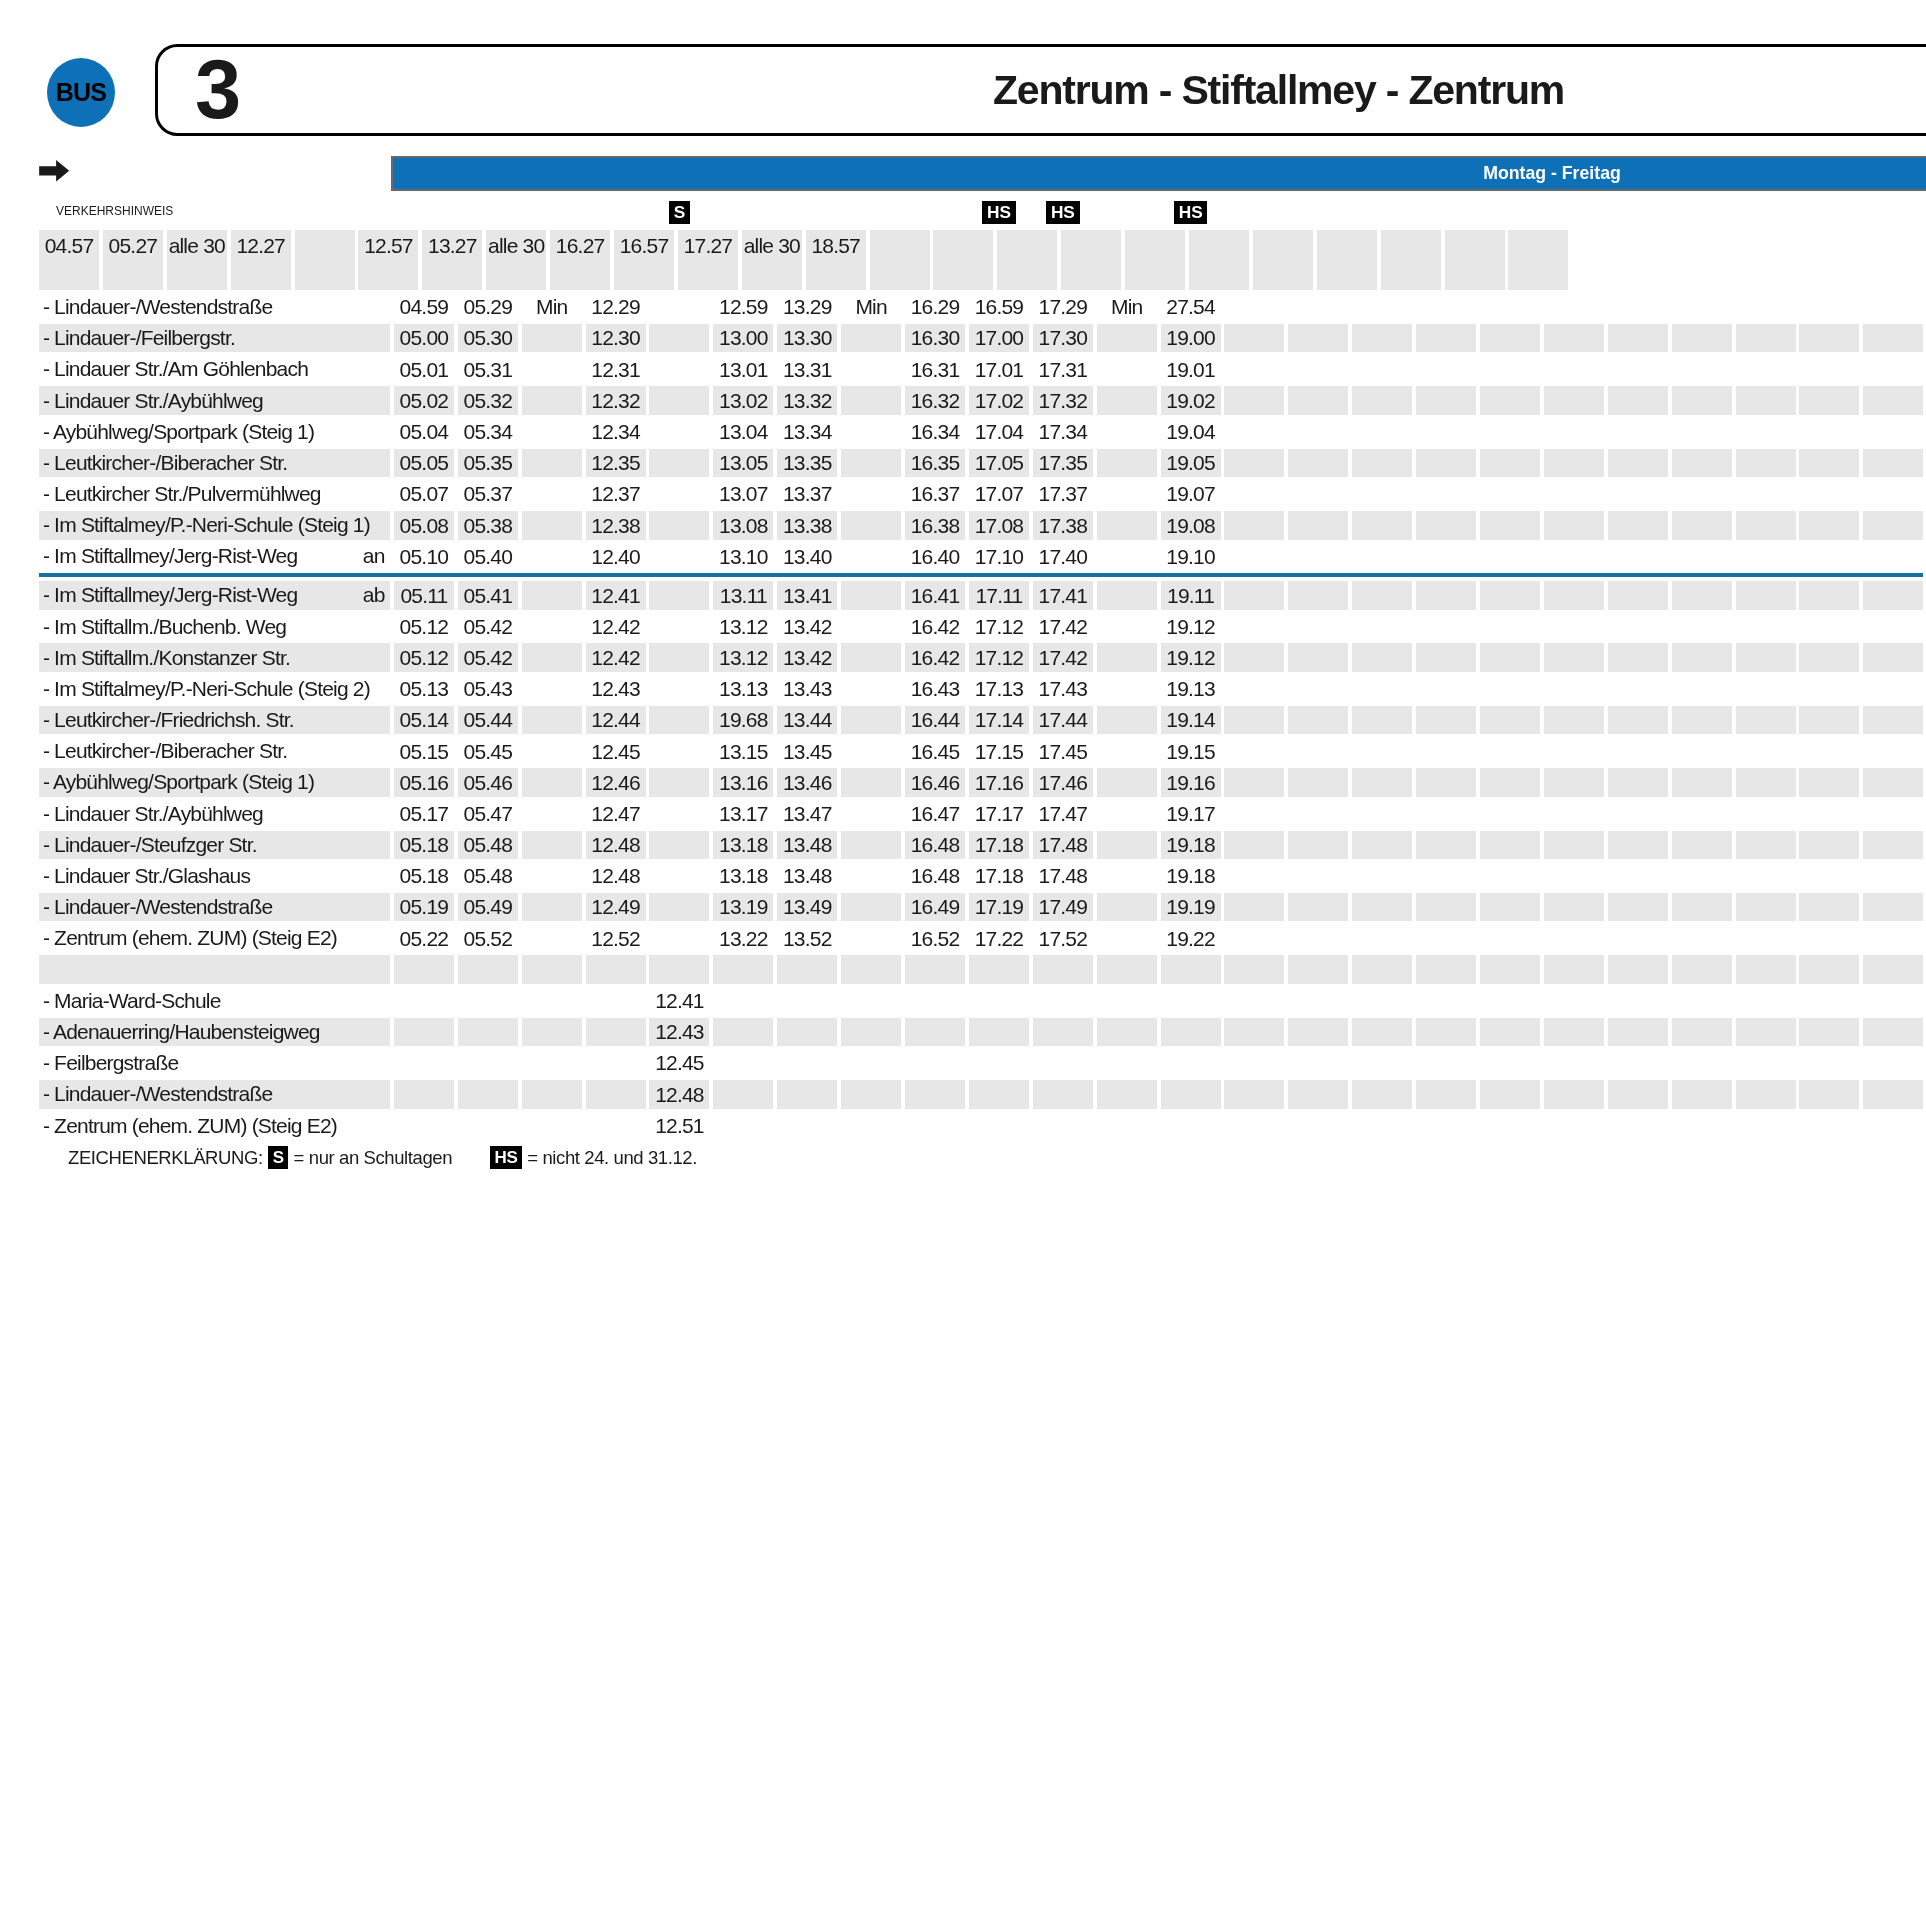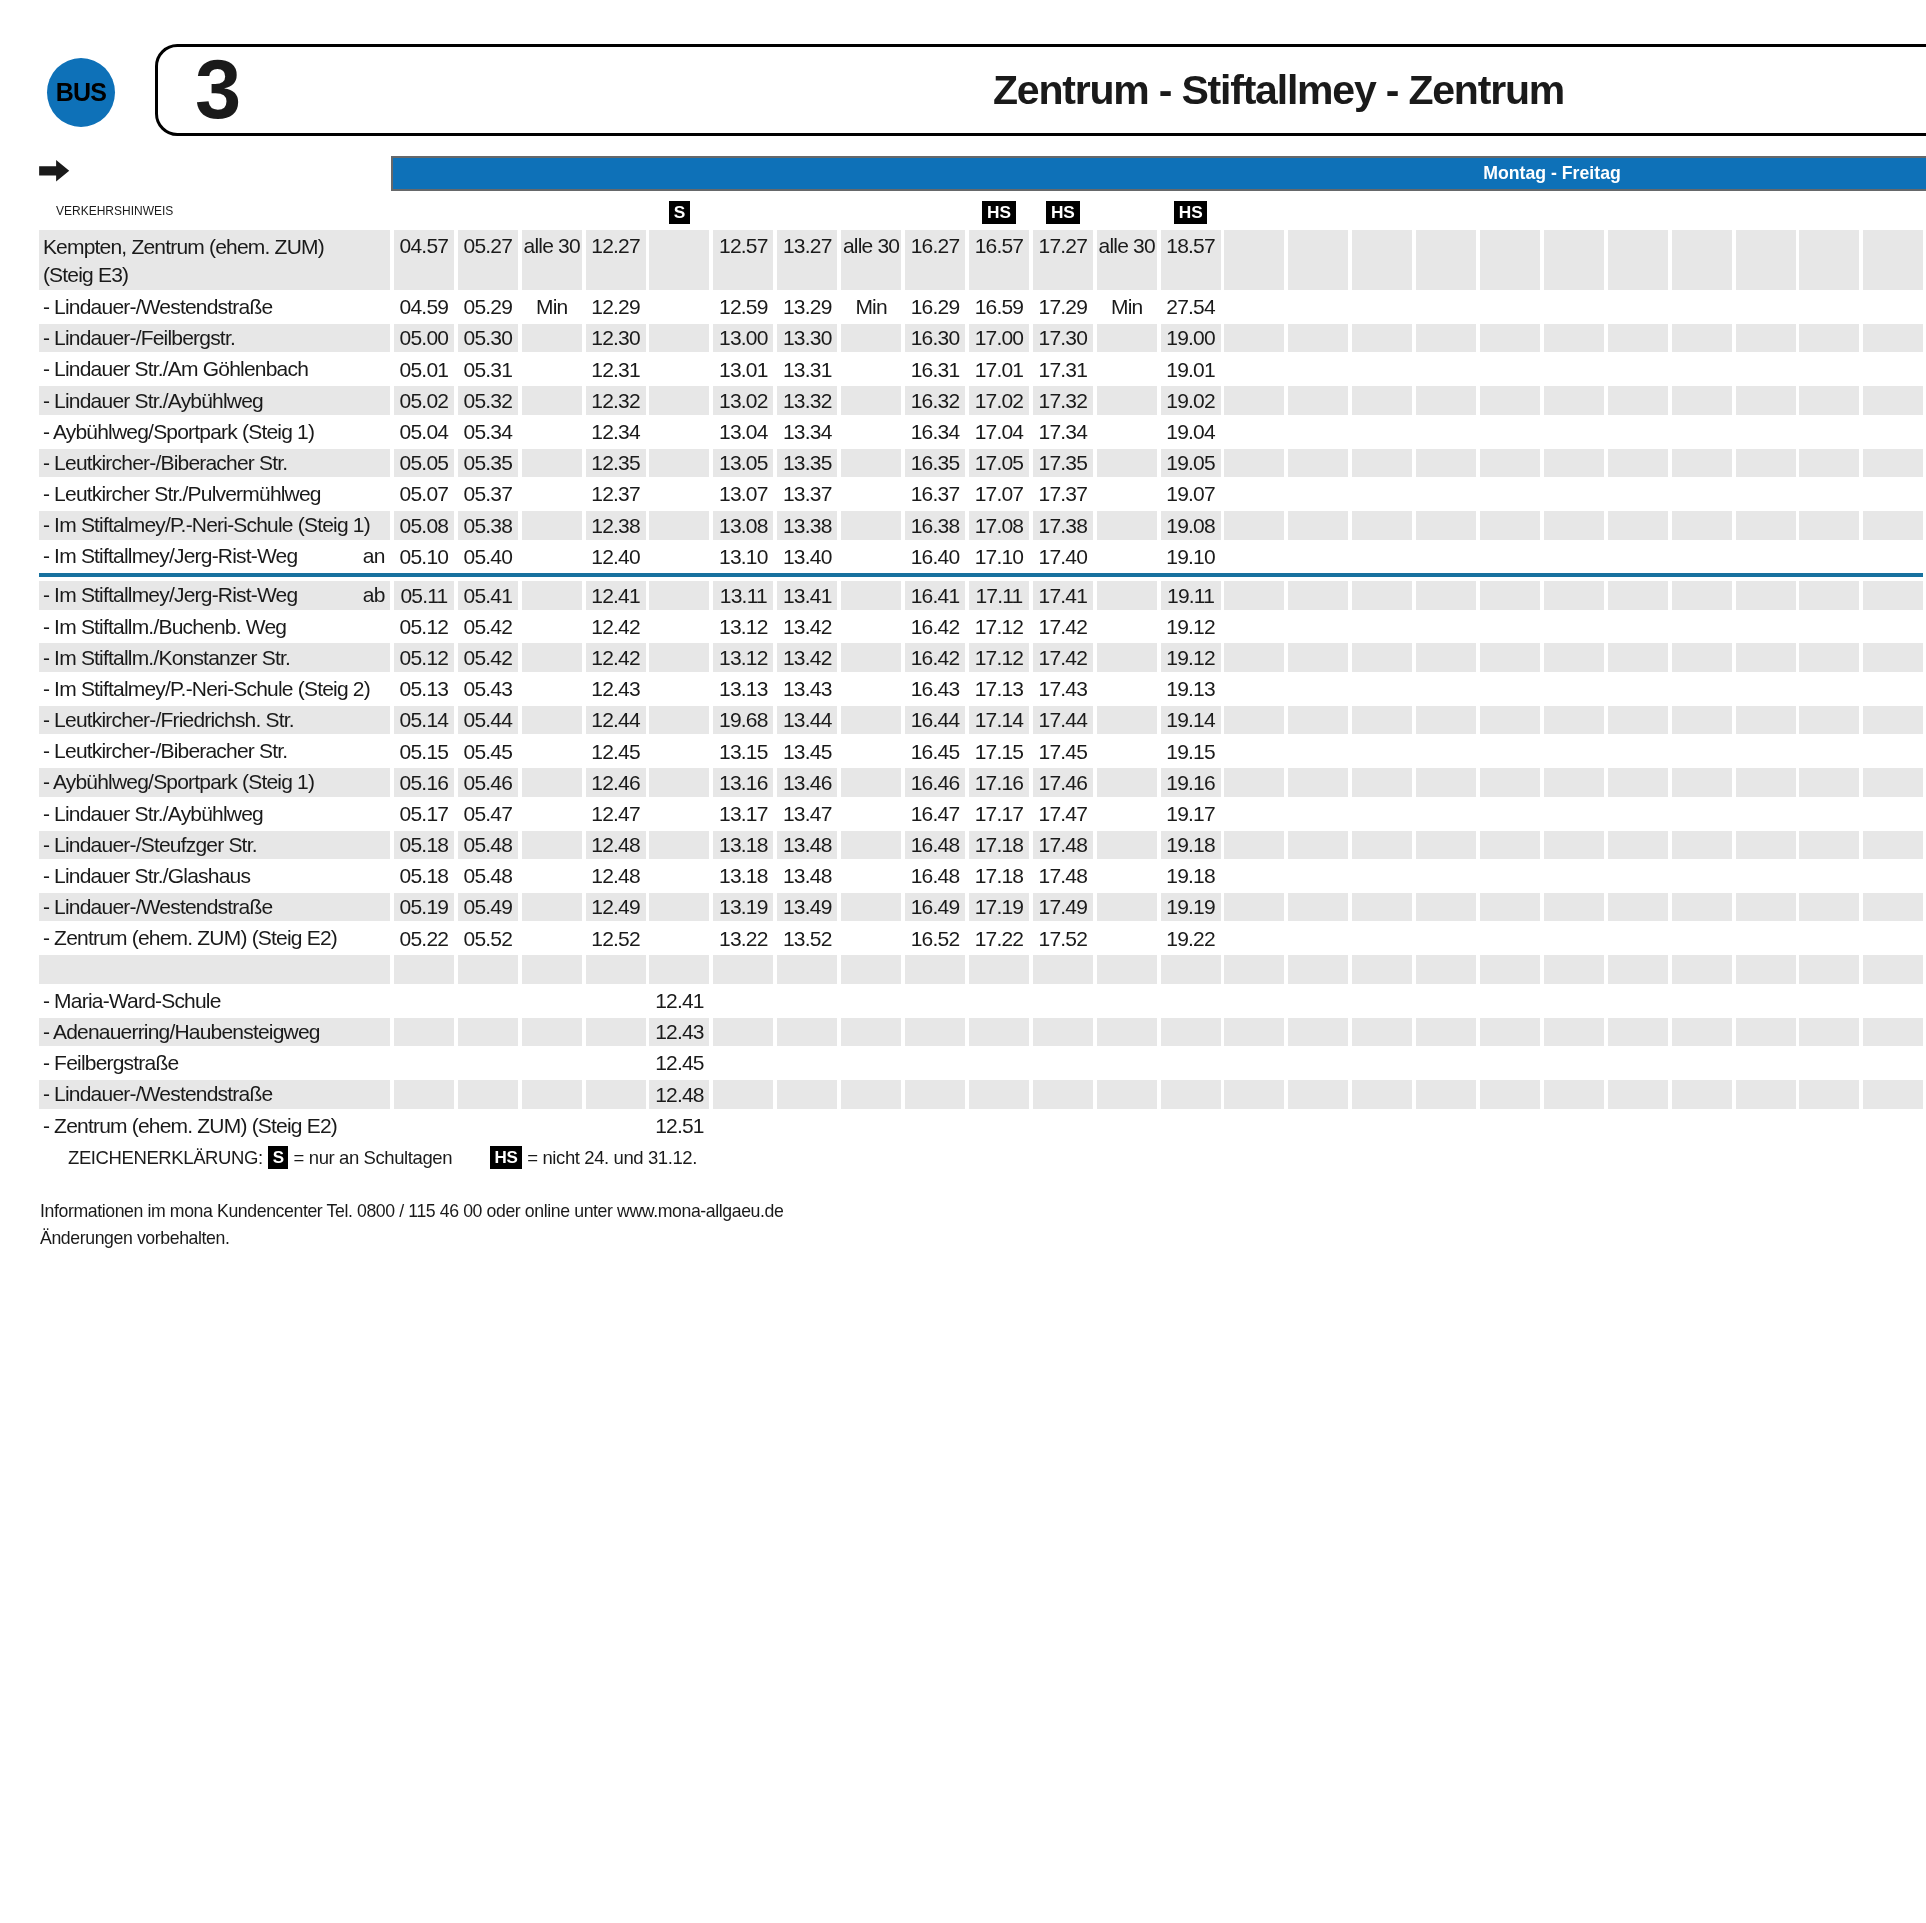--- a/index.html
+++ b/index.html
@@ -106,23 +106,20 @@
       <div class="sym-cell"></div>
       <div class="sym-cell"></div>
       <div class="sym-cell"></div>
       <div class="sym-cell"></div>
       <div class="sym-cell"></div>
       <div class="sym-cell"></div>
     </div>
 
   <div class="timetable" id="timetable">
       <div class="row tall">
-        <div class="cell name-cell shaded">
-          <span class="stop">Kempten, Zentrum (ehem. ZUM) (Steig E3)</span>
-        </div>
         <div class="cell time-cell shaded">04.57</div>
         <div class="cell time-cell shaded">05.27</div>
         <div class="cell time-cell shaded">alle 30</div>
         <div class="cell time-cell shaded">12.27</div>
         <div class="cell time-cell shaded"></div>
         <div class="cell time-cell shaded">12.57</div>
         <div class="cell time-cell shaded">13.27</div>
         <div class="cell time-cell shaded">alle 30</div>
         <div class="cell time-cell shaded">16.27</div>
         <div class="cell time-cell shaded">16.57</div>
@@ -931,20 +928,16 @@
 
   <div class="legend">
     <span>ZEICHENERKLÄRUNG:</span>
     <span class="sym-box">S</span>
     <span>= nur an Schultagen</span>
     <span class="gap"></span>
     <span class="sym-box">HS</span>
     <span>= nicht 24. und 31.12.</span>
   </div>
 
-  <div class="footer-info">
-    <div>Informationen im mona Kundencenter Tel. 0800 / 115 46 00 oder online unter www.mona-allgaeu.de</div>
-    <div>Änderungen vorbehalten.</div>
-  </div>
   <div class="valid-from">Gültig ab: 14.12.2025</div>
 
 </div>
 
 
 </body></html>

